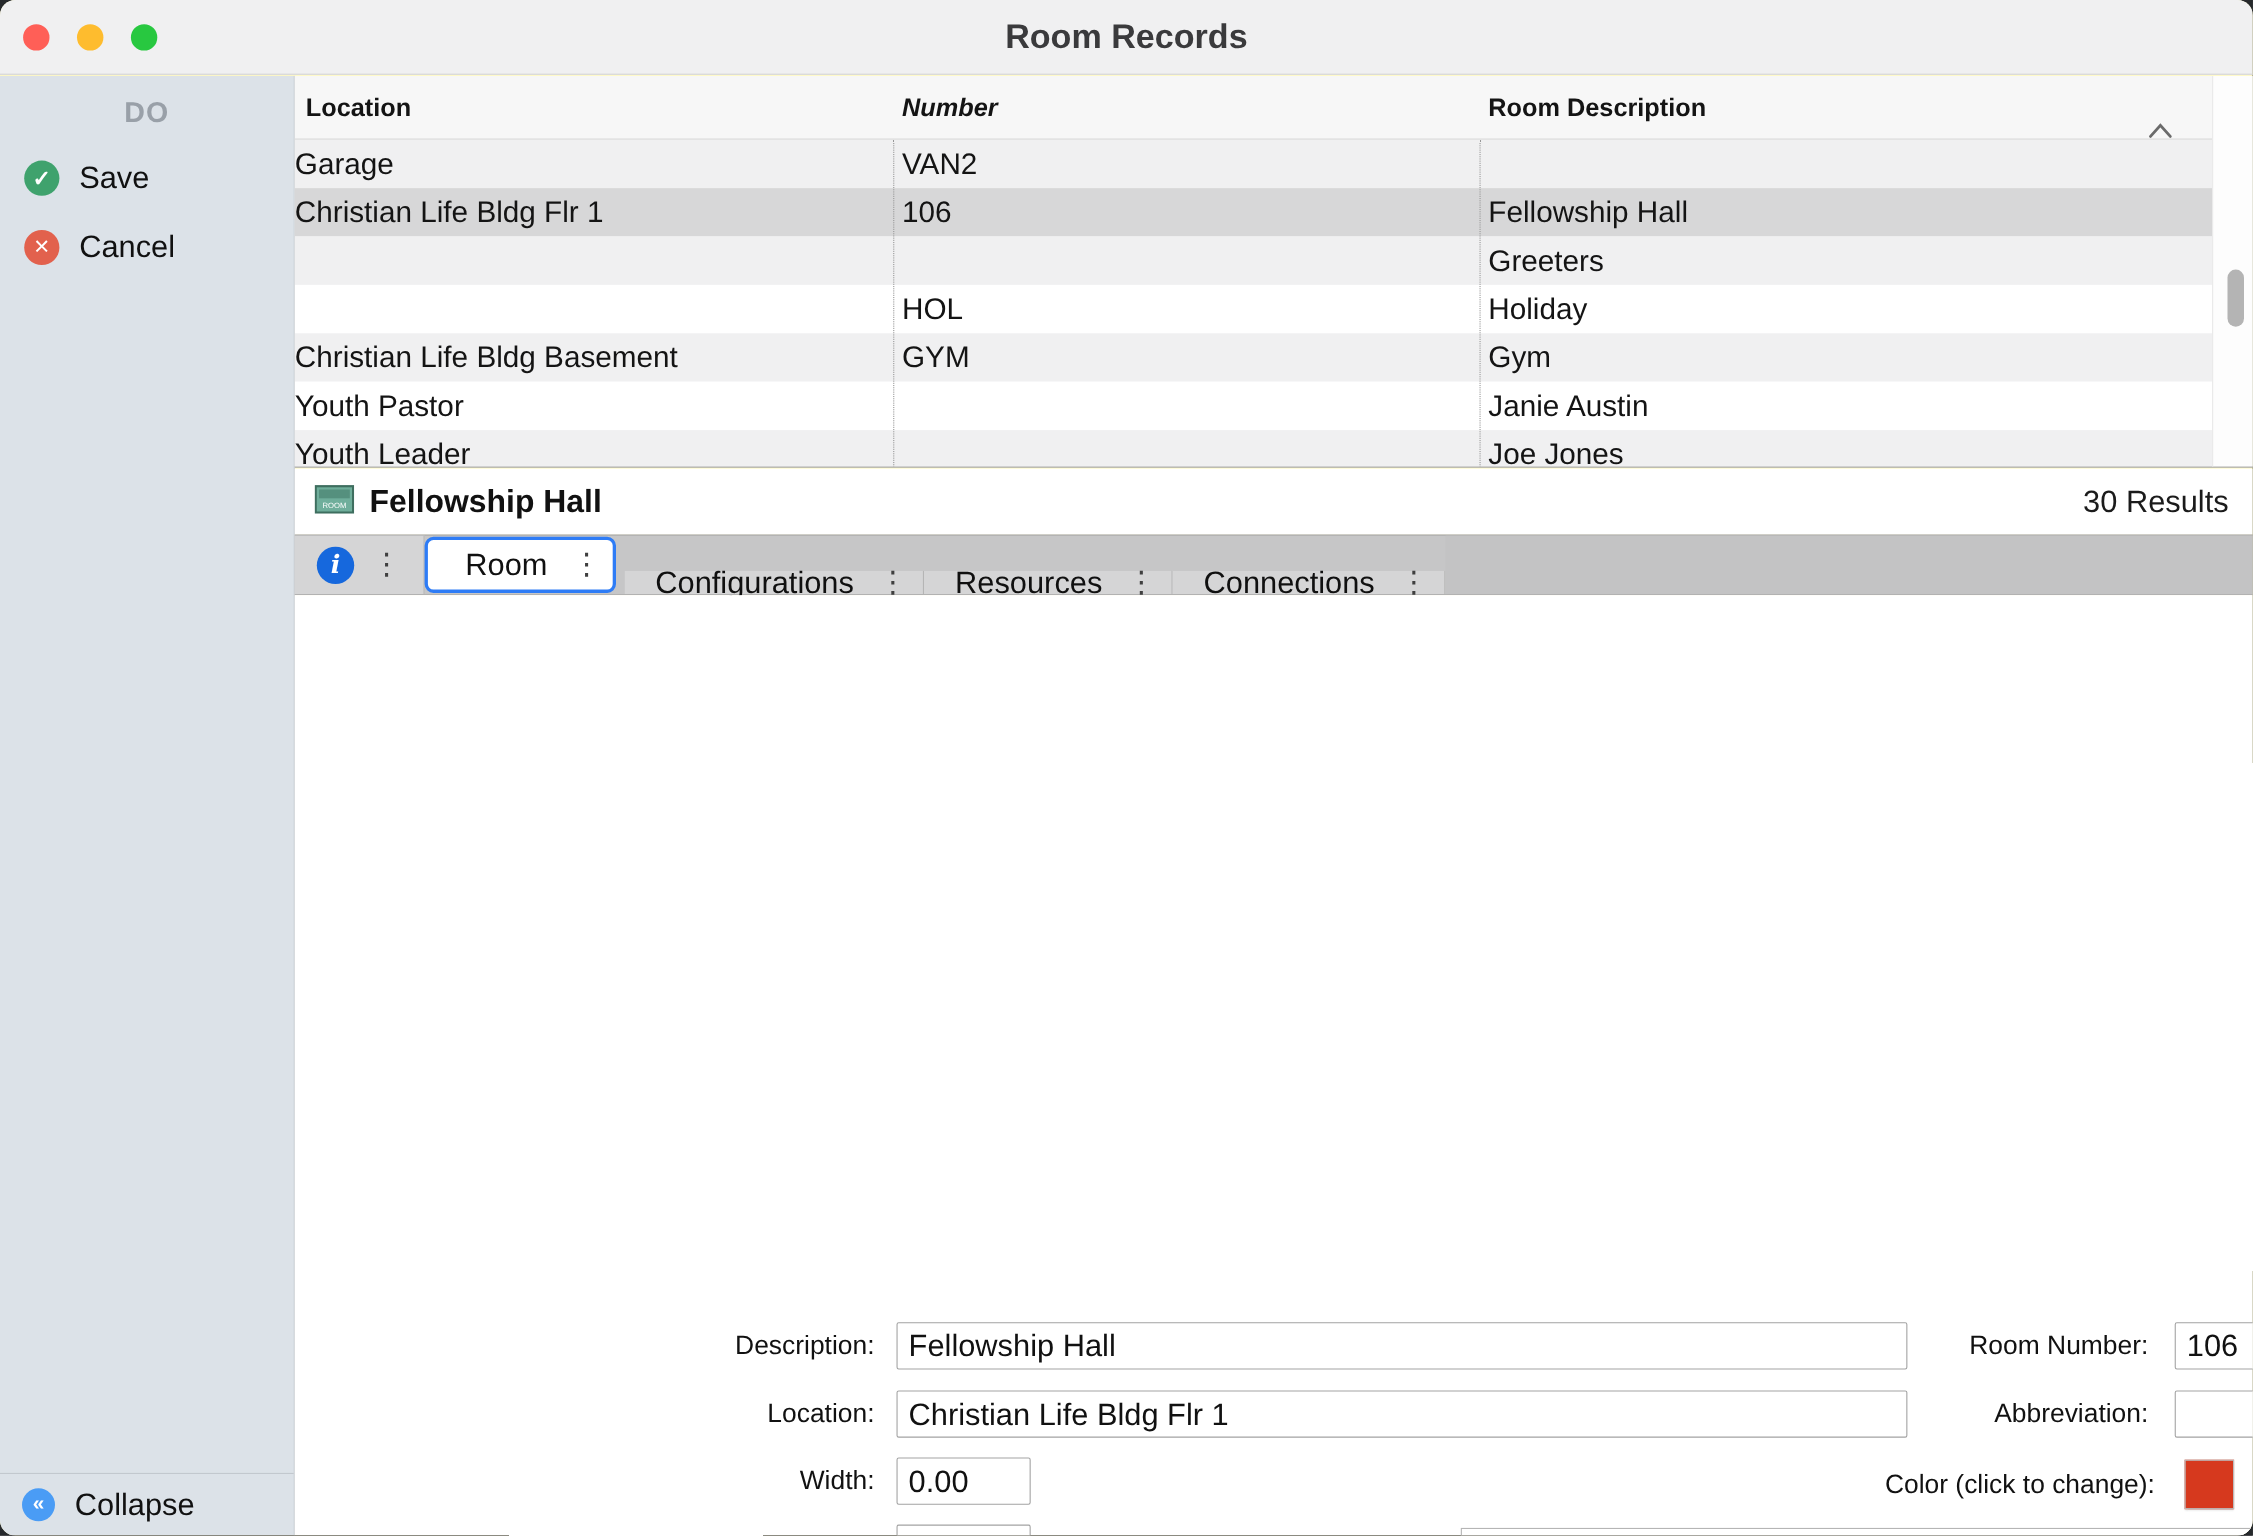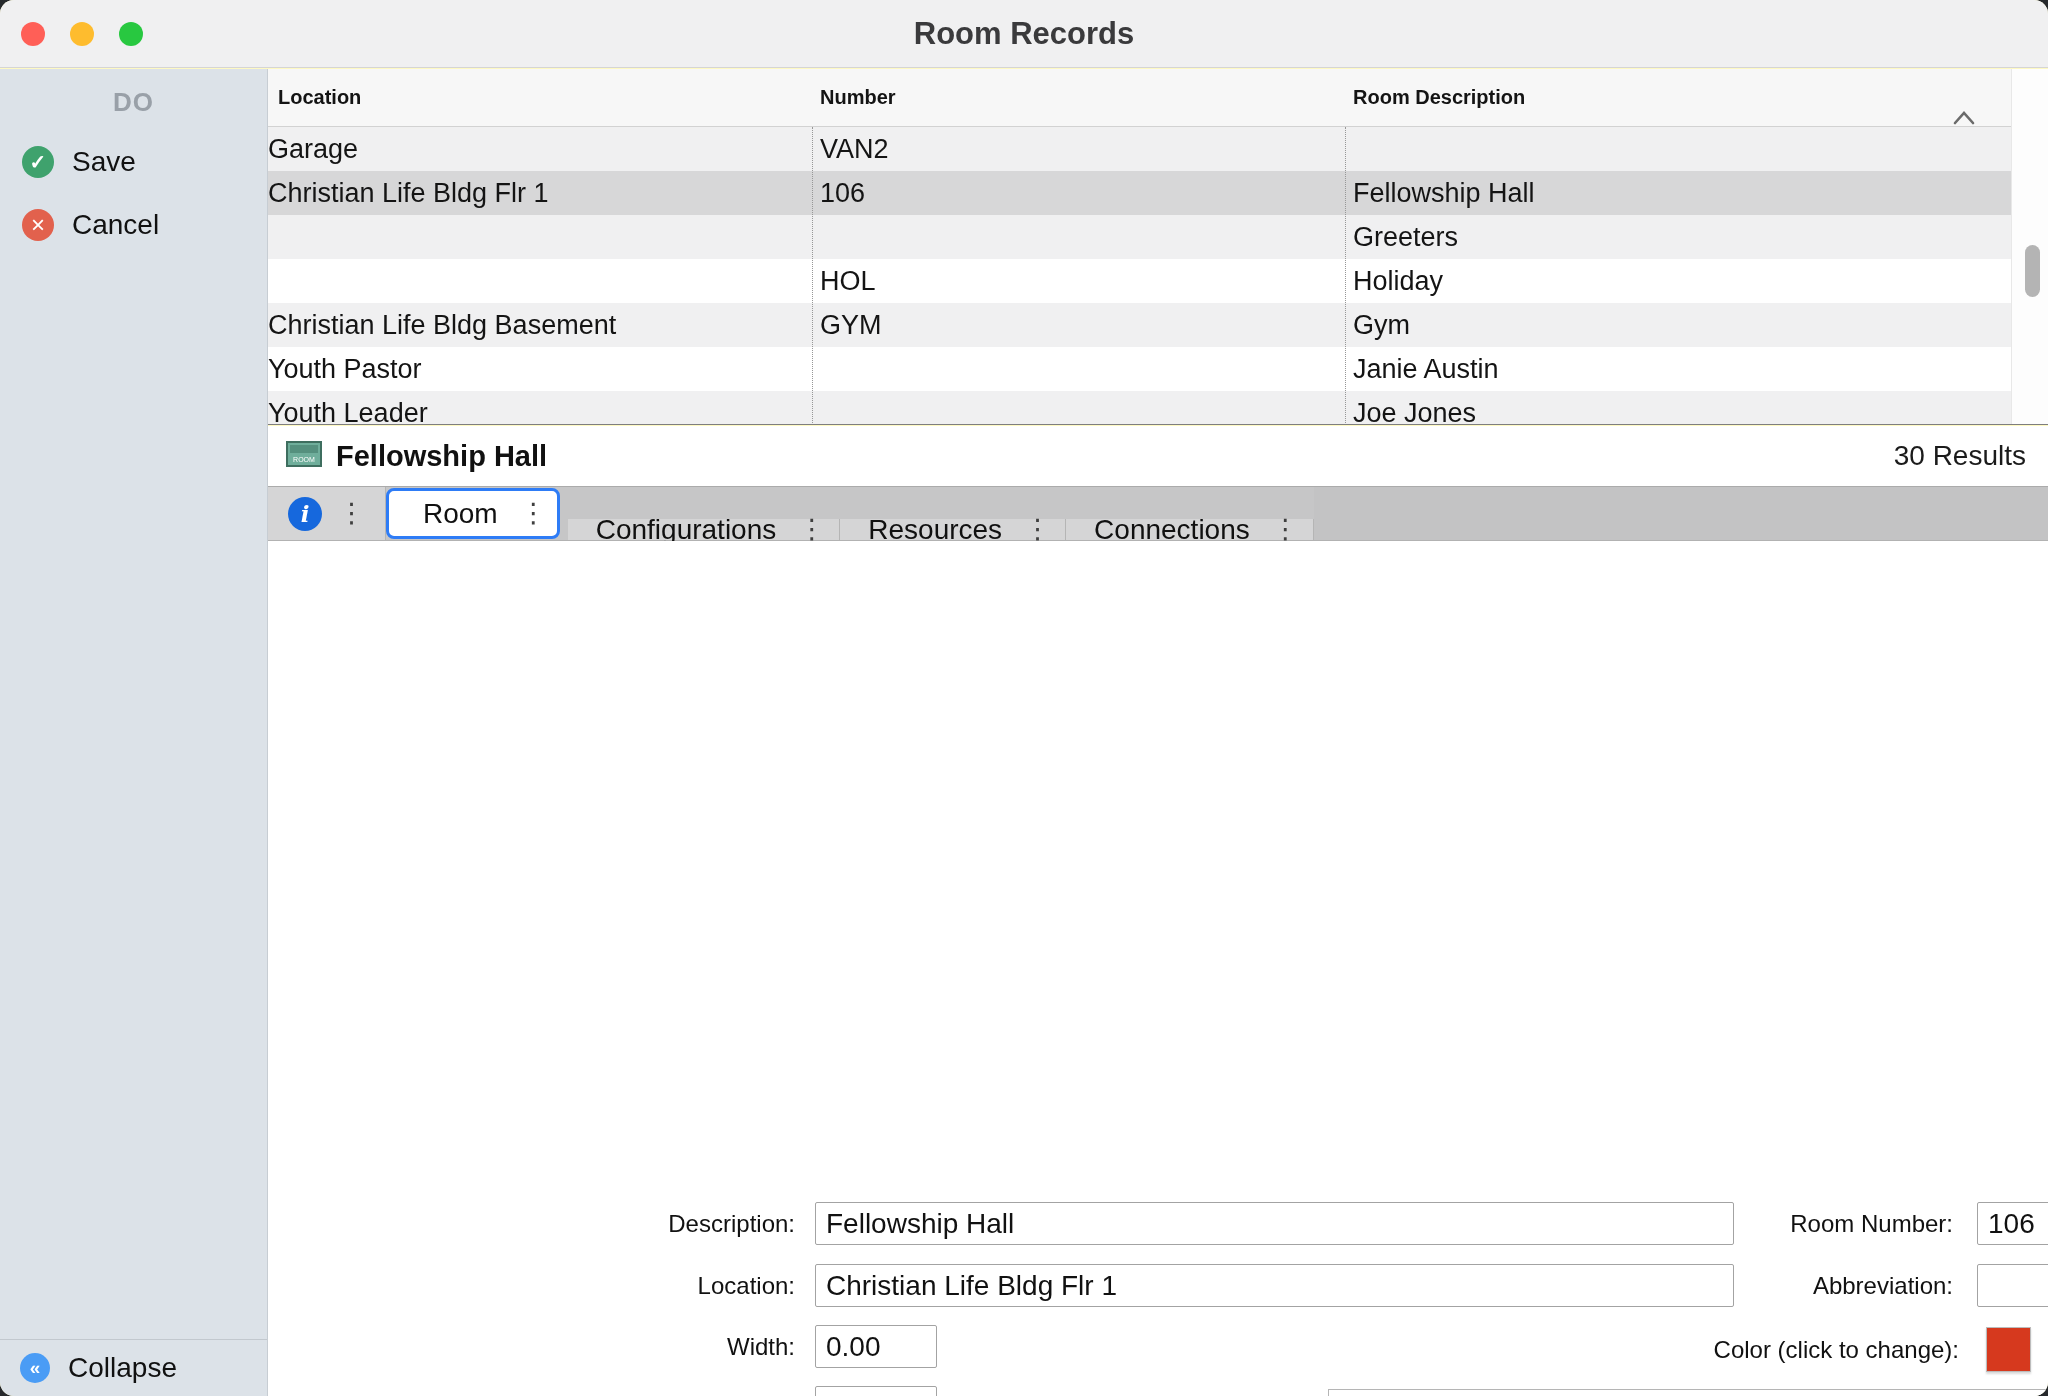--- a/index.html
+++ b/index.html
@@ -20,22 +20,22 @@
   .round-ic { margin-left:22px; width:32px; height:32px; border-radius:50%; color:#fff; display:flex; align-items:center; justify-content:center; font-size:20px; font-weight:bold; flex:none; }
   .round-ic.green { background:#3fa26d; }
   .round-ic.red { background:#e2614d; font-size:24px; font-weight:normal; }
   .side-label { margin-left:18px; font-size:28px; color:#111; }
   .collapse-bar { position:absolute; left:0; bottom:0; width:100%; height:56px; border-top:1px solid #c2c8ce; display:flex; align-items:center; cursor:pointer; }
   .round-ic.blue { background:#4a9cf5; margin-left:20px; width:30px; height:30px; font-size:19px; }
 
   
   .table { position:absolute; left:268px; top:69px; width:1780px; height:356px; background:#fff; overflow:hidden; border-bottom:1px solid #7e7e7e; box-sizing:border-box; }
   .thead { position:absolute; left:0; top:0; width:1743px; height:58px; background:#f7f7f7; border-bottom:1px solid #d2d2d2; box-sizing:border-box; display:grid; grid-template-columns:544px 533px 666px; }
-  .th { font-size:20px; font-weight:bold; color:#141414; line-height:57px; white-space:nowrap; overflow:hidden; }
-  .th.c1 { padding-left:10px; } .th.c2 { padding-left:8px; } .th.c3 { padding-left:8px; position:relative; }
+  .th { font-size:23px; font-weight:bold; color:#141414; line-height:57px; white-space:nowrap; overflow:hidden; }
+  .th.c1 { padding-left:10px; } .th.c2 { padding-left:8px;font-style:italic; } .th.c3 { padding-left:8px; position:relative; }
   .sort-caret { position:absolute; right:36px; top:21px; }
   .tbody { position:absolute; left:0; top:58px; width:1743px; }
   .trow { display:grid; grid-template-columns:544px 533px 666px; height:44px; background:#fff; }
   .trow:nth-child(odd) { background:#f0f0f1; }
   .trow.selected { background:#d7d7d8; }
   .tc { font-size:27px; color:#141414; line-height:44px; white-space:nowrap; overflow:hidden; }
   .tc-loc { padding-left:0; } .tc-num { padding-left:8px; } .tc-desc { padding-left:8px; }
   .col-divider { position:absolute; top:58px; height:298px; width:0; border-left:1px dotted #979797; pointer-events:none; }
   .col-divider.d1 { left:544px; } .col-divider.d2 { left:1077px; }
   .scroll-gutter { position:absolute; right:0; top:0; width:37px; height:356px; background:#fdfdfd; border-left:1px solid #e8e8e8; box-sizing:border-box; }

